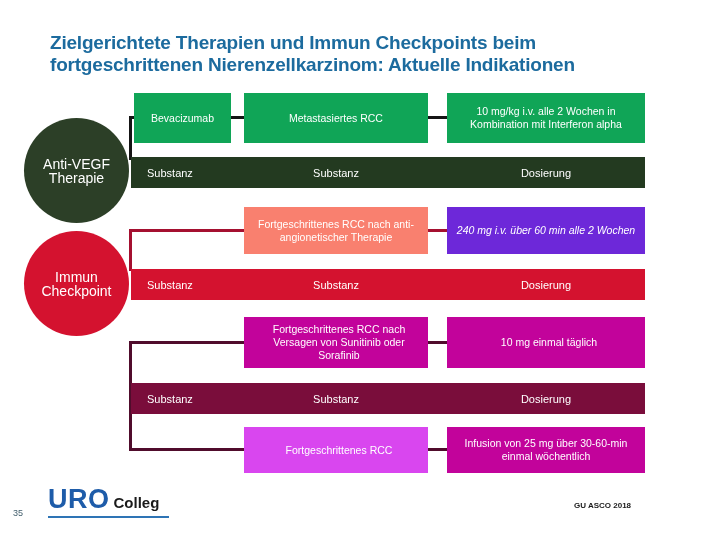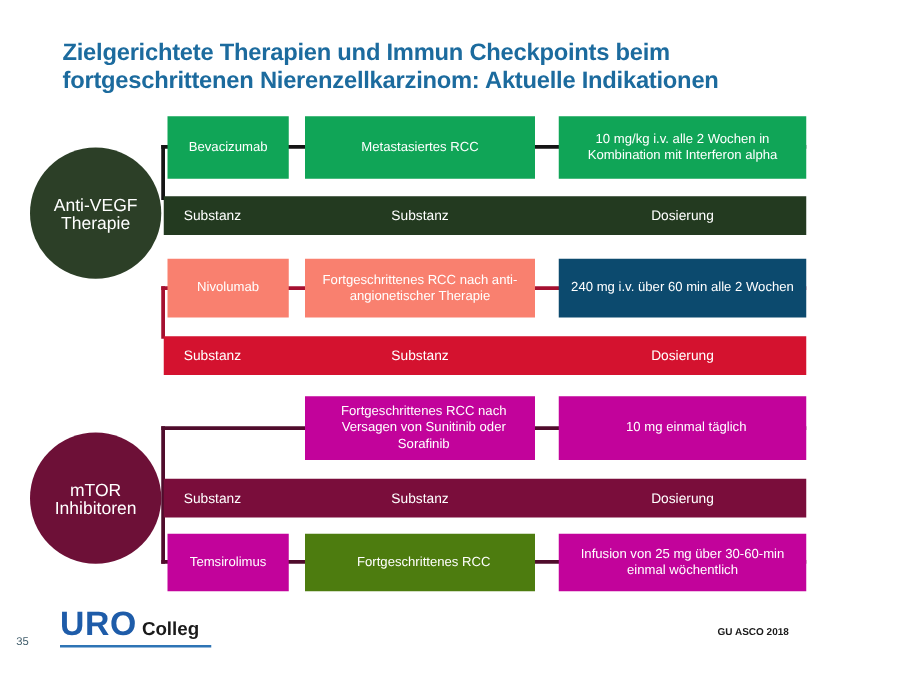--- a/index.html
+++ b/index.html
@@ -111,65 +111,63 @@
 </head>
 <body>
 
 <div class="slide">
 
   <div class="title" style="color: rgb(28, 107, 158);">Zielgerichtete Therapien und Immun Checkpoints beim fortgeschrittenen Nierenzellkarzinom: Aktuelle Indikationen</div>
 
   <div class="circle circle-1" style="background-color: rgb(44, 63, 39);">
     <span>Anti-VEGF Therapie</span>
   </div>
-  <div class="circle circle-3" style="background-color: rgb(109, 16, 55);">
-    <span>mTOR Inhibitoren</span>
+  <div class="circle circle-2" style="background-color: rgb(212, 18, 47);">
+    <span>Immun Checkpoint</span>
   </div>
 
   <div class="hline" style="left: 129px; top: 116px; width: 516px; background-color: rgb(21, 21, 21);"></div>
   <div class="vline" style="left: 129px; top: 116px; height: 44px; background-color: rgb(21, 21, 21);"></div>
 
   <div class="box col2 g1-row" style="background-color: rgb(16, 165, 87);">Metastasiertes RCC</div>
   <div class="box col1 g1-row" style="background-color: rgb(16, 165, 87);">Bevacizumab</div>
   <div class="box col3 g1-row" style="background-color: rgb(16, 165, 87);">10 mg/kg i.v. alle 2 Wochen in Kombination mit Interferon alpha</div>
 
   <div class="bar g1-bar" style="background-color: rgb(35, 58, 32);">
     <span class="h-col1">Substanz</span>
     <span class="h-col2">Substanz</span>
     <span class="h-col3">Dosierung</span>
   </div>
 
   <div class="hline" style="left: 129px; top: 229px; width: 516px; background-color: rgb(165, 16, 48);"></div>
   <div class="vline" style="left: 129px; top: 229px; height: 42px; background-color: rgb(165, 16, 48);"></div>
 
-  <div class="box col1 g2-row" style="background-color: rgb(249, 128, 111);">Nivolumab</div>
   <div class="box col2 g2-row" style="background-color: rgb(249, 128, 111);">Fortgeschrittenes RCC nach anti-angionetischer Therapie</div>
-  <div class="box col3 g2-row" style="background-color: #0c4a6e;">240 mg i.v. über 60 min alle 2 Wochen</div>
+  <div class="box col3 g2-row" style="background-color: #6d28d9; font-style: italic;">240 mg i.v. über 60 min alle 2 Wochen</div>
 
   <div class="bar g2-bar" style="background-color: rgb(212, 18, 47);">
     <span class="h-col1">Substanz</span>
     <span class="h-col2">Substanz</span>
     <span class="h-col3">Dosierung</span>
   </div>
 
   <div class="hline" style="left: 129px; top: 341px; width: 516px; background-color: rgb(80, 12, 44);"></div>
   <div class="hline" style="left: 129px; top: 448px; width: 516px; background-color: rgb(80, 12, 44);"></div>
   <div class="vline" style="left: 129px; top: 341px; height: 110px; background-color: rgb(80, 12, 44);"></div>
 
   <div class="box col2 g3-rowA" style="background-color: rgb(194, 3, 155);">Fortgeschrittenes RCC nach Versagen von Sunitinib oder Sorafinib</div>
   <div class="box col3 g3-rowA" style="background-color: rgb(194, 3, 155);">10 mg einmal täglich</div>
 
   <div class="bar g3-bar" style="background-color: rgb(122, 13, 59);">
     <span class="h-col1">Substanz</span>
     <span class="h-col2">Substanz</span>
     <span class="h-col3">Dosierung</span>
   </div>
 
-  <div class="box col1 g3-rowB" style="background-color: rgb(194, 3, 155);">Temsirolimus</div>
-  <div class="box col2 g3-rowB" style="background-color: #4d7c0f; padding-left: 12px;">Fortgeschrittenes RCC</div>
+  <div class="box col2 g3-rowB" style="background-color: #d946ef; padding-left: 12px;">Fortgeschrittenes RCC</div>
   <div class="box col3 g3-rowB" style="background-color: rgb(194, 3, 155);">Infusion von 25 mg über 30-60-min einmal wöchentlich</div>
 
   <div class="logo">
     <span class="logo-primary">URO</span><span class="logo-secondary">Colleg</span>
     <div class="logo-underline"></div>
   </div>
 
   <div class="page-number">35</div>
   <div class="footer-citation">GU ASCO 2018</div>
 

